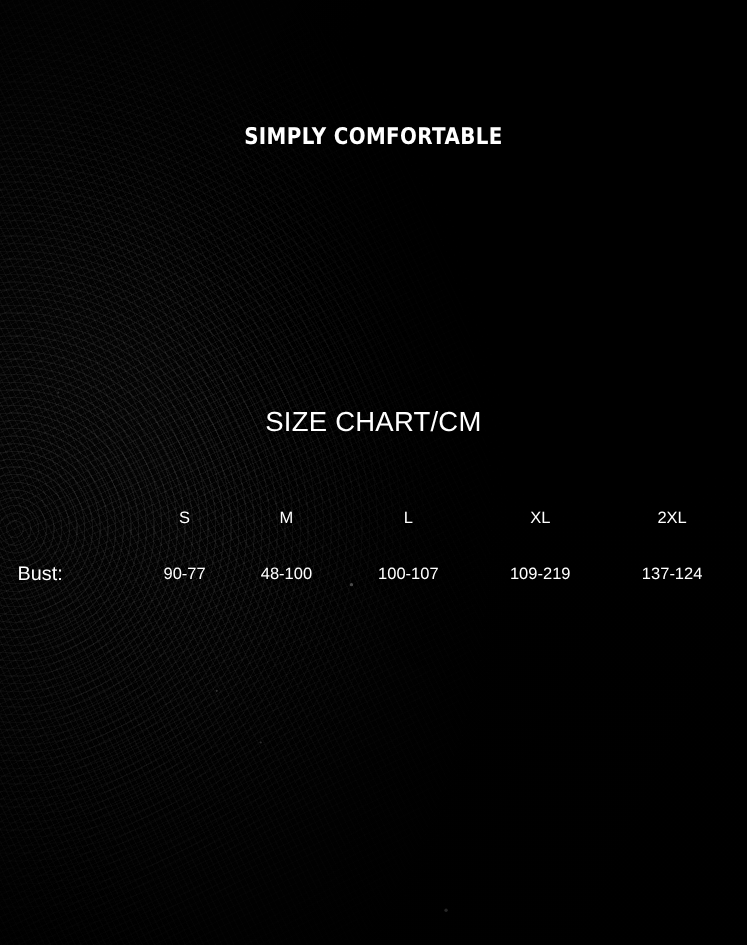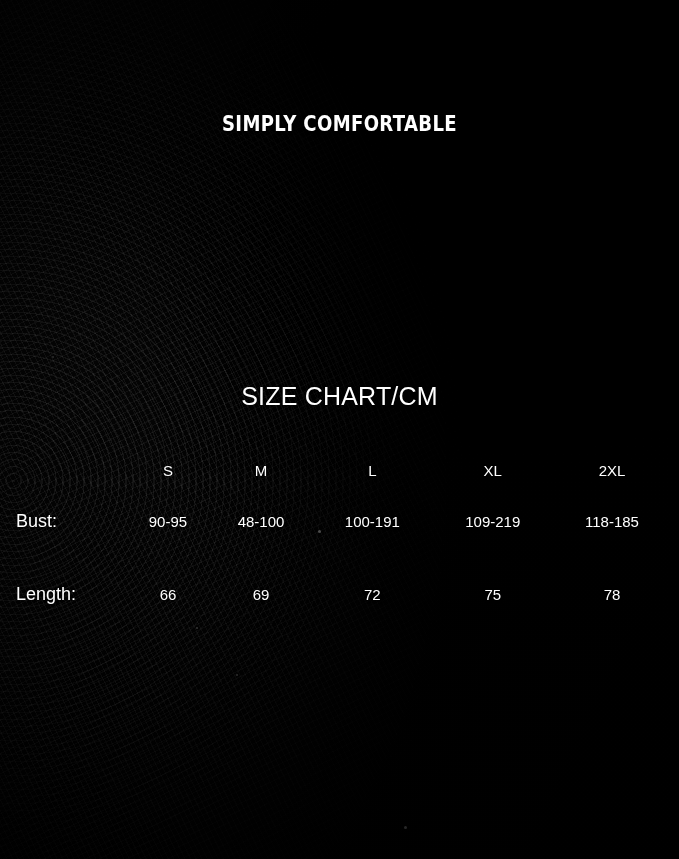--- a/index.html
+++ b/index.html
@@ -75,21 +75,21 @@
     color: #ffffff;
     font-family: "DejaVu Sans", sans-serif;
     font-size: 21px;
     font-weight: 700;
     letter-spacing: 0.4px;
     transform: scaleX(0.86);
     text-shadow: 0 1px 3px rgba(0,0,0,0.9);
   }
   .chart-title {
     position: absolute;
-    top: 382px;
+    top: 370px;
     left: 0;
     right: 0;
     text-align: center;
     color: #ffffff;
     font-family: "Liberation Sans", sans-serif;
     font-size: 25px;
     font-weight: 400;
     letter-spacing: 0.2px;
     text-shadow: 0 1px 4px rgba(0,0,0,0.9);
   }
@@ -154,30 +154,22 @@
           <th class="size-head">S</th>
           <th class="size-head">M</th>
           <th class="size-head">L</th>
           <th class="size-head">XL</th>
           <th class="size-head">2XL</th>
         </tr>
       </thead>
       <tbody>
         <tr>
           <td class="row-label">Bust:</td>
-          <td>90-95</td>
+          <td>90-77</td>
           <td>48-100</td>
-          <td>100-191</td>
+          <td>100-107</td>
           <td>109-219</td>
-          <td>118-185</td>
-        </tr>
-        <tr>
-          <td class="row-label">Length:</td>
-          <td>66</td>
-          <td>69</td>
-          <td>72</td>
-          <td>75</td>
-          <td>78</td>
+          <td>137-124</td>
         </tr>
       </tbody>
     </table>
   </div>
 </div>
 
 </body></html>

